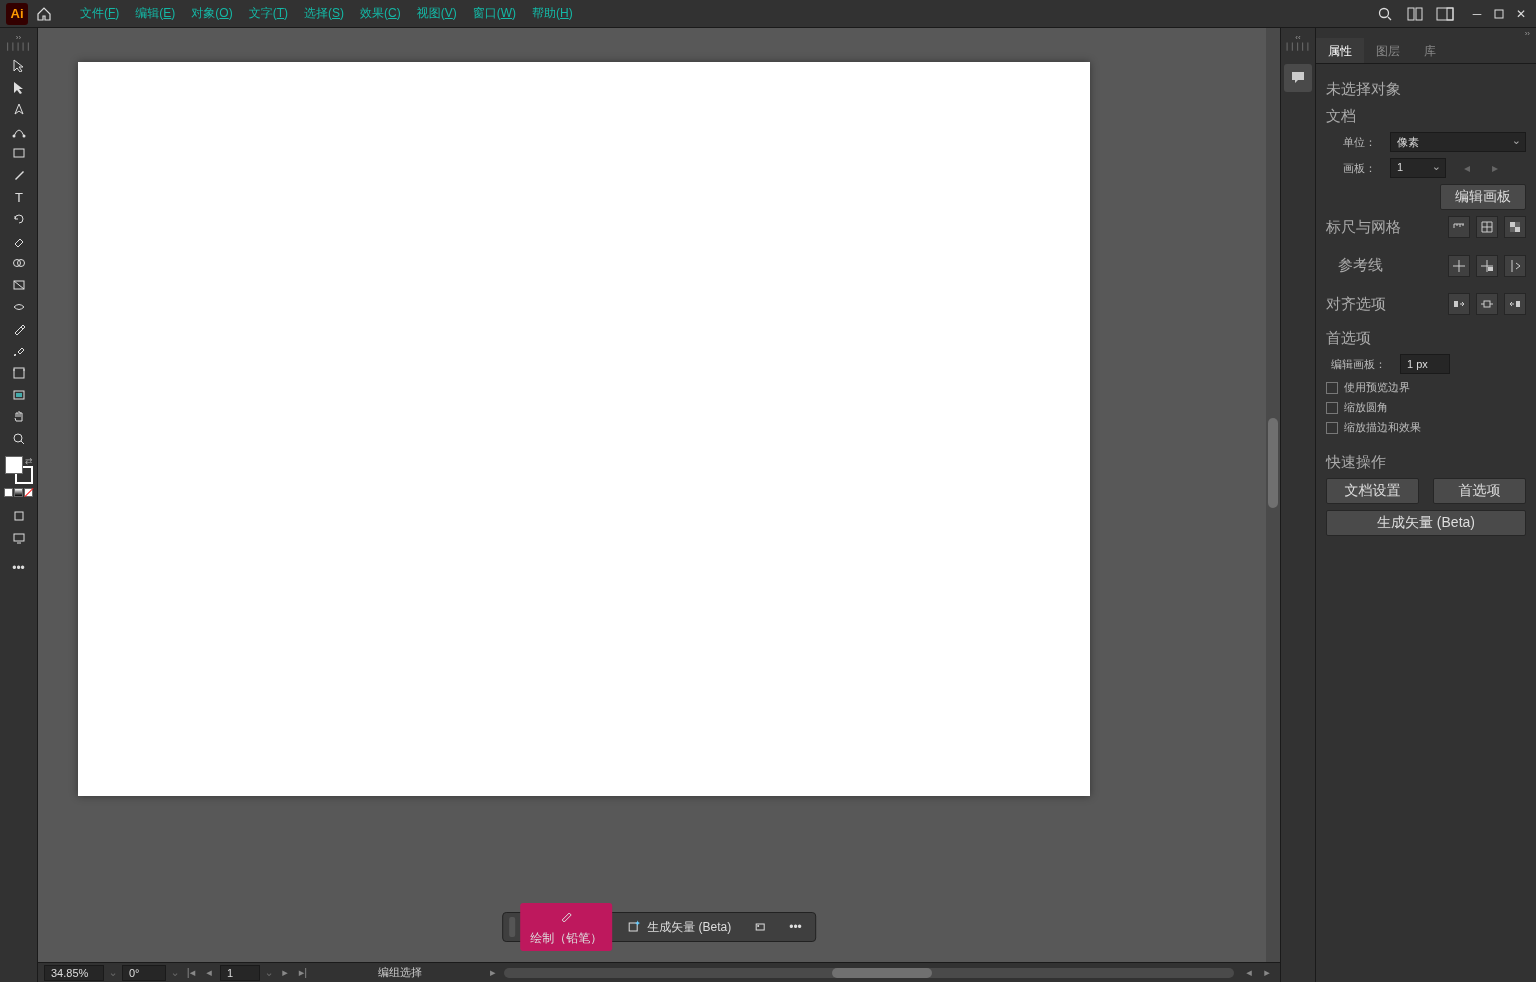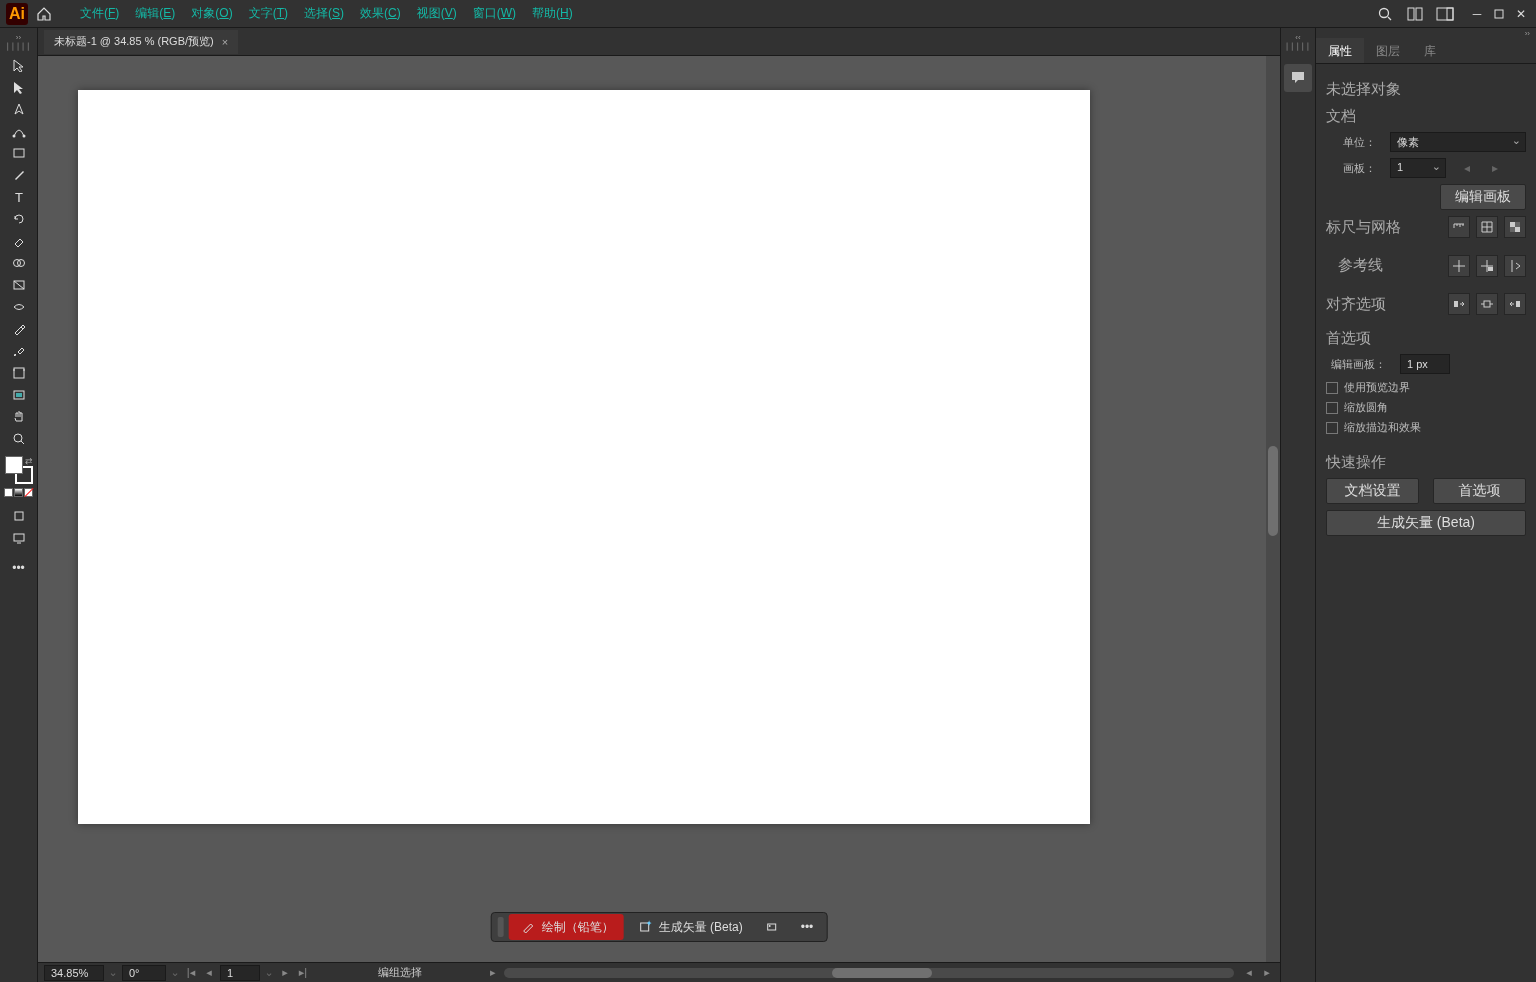--- a/index.html
+++ b/index.html
@@ -1,19 +1,19 @@
 <!DOCTYPE html>
 <html><head>
 <meta charset="utf-8">
 <style>
 * { margin: 0; padding: 0; box-sizing: border-box; font-family: "Microsoft YaHei", sans-serif; }
 body { background: #323232; color: #ccc; font-size: 12px; overflow: hidden; height: 982px; width: 1536px; user-select: none; }
 
 .menubar { height: 28px; background: #323232; display: flex; align-items: center; padding: 0 6px; border-bottom: 1px solid #1a1a1a; }
-.ai-logo { width: 22px; height: 22px; background: #330000; color: #ff9a00; display: flex; align-items: center; justify-content: center; font-weight: bold; font-size: 16px; border-radius: 3px; margin-right: 8px; }
+.ai-logo { width: 22px; height: 22px; background: #330000; color: #ff9a00; display: flex; align-items: center; justify-content: center; font-weight: bold; font-size: 13px; border-radius: 3px; margin-right: 8px; }
 .home-icon { margin-right: 20px; cursor: pointer; }
 .menu-item { padding: 8px 8px; cursor: pointer; color: #14b8a6; }
 .menu-spacer { flex: 1; }
 .win-controls { display: flex; gap: 4px; align-items: center; margin-left: 8px; }
 .win-btn { width: 18px; height: 14px; display: flex; align-items: center; justify-content: center; cursor: pointer; color: #ddd; }
 .ws-btn { width: 22px; height: 18px; display: flex; align-items: center; justify-content: center; cursor: pointer; margin: 0 4px; }
 
 .main-area { display: flex; height: 954px; }
 
 .toolbar-col { width: 38px; background: #323232; display: flex; flex-direction: column; align-items: center; padding-top: 4px; border-right: 1px solid #1a1a1a; }
@@ -32,21 +32,21 @@
 .doc-tab { background: #3a3a3a; padding: 4px 10px; display: flex; align-items: center; gap: 8px; height: 24px; font-size: 11px; color: #ddd; }
 .tab-close { color: #aaa; cursor: pointer; }
 .canvas-wrap { flex: 1; position: relative; background: #585858; overflow: hidden; }
 .artboard { position: absolute; top: 34px; left: 40px; width: 1012px; height: 734px; background: #fff; box-shadow: 0 0 8px rgba(0,0,0,0.4); }
 .scroll-v { position: absolute; right: 0; top: 0; bottom: 0; width: 14px; background: #4a4a4a; }
 .scroll-v-thumb { position: absolute; right: 2px; top: 390px; width: 10px; height: 90px; background: #707070; border-radius: 5px; }
 
 .float-bar { position: absolute; bottom: 20px; left: 50%; transform: translateX(-50%); background: #3f3f3f; border: 1px solid #222; border-radius: 4px; display: flex; align-items: center; padding: 2px; height: 30px; }
 .float-handle { width: 6px; height: 20px; background: #555; margin: 0 4px; border-radius: 2px; }
 .float-btn { padding: 4px 10px; display: flex; align-items: center; gap: 5px; cursor: pointer; color: #ddd; border-radius: 3px; margin: 0 1px; }
-.float-btn.active { background: #b91c1c; }
+.float-btn.active { background: #be185d; flex-direction: column; }
 .float-icon { width: 18px; height: 18px; display: flex; align-items: center; justify-content: center; }
 
 .status-bar { height: 20px; background: #323232; display: flex; align-items: center; padding: 0 6px; font-size: 11px; color: #ccc; gap: 4px; border-top: 1px solid #1a1a1a; }
 .status-field { background: #262626; border: 1px solid #1a1a1a; padding: 1px 6px; height: 16px; display: flex; align-items: center; color: #ddd; }
 .status-sep { width: 10px; text-align: center; color: #666; }
 .nav-btn { width: 14px; height: 14px; display: flex; align-items: center; justify-content: center; cursor: pointer; color: #888; }
 .scroll-h { flex: 1; height: 10px; background: #4a4a4a; margin: 0 4px; position: relative; border-radius: 5px; }
 .scroll-h-thumb { position: absolute; left: 45%; width: 100px; height: 10px; background: #707070; border-radius: 5px; }
 
 .dock-col { width: 36px; background: #323232; display: flex; flex-direction: column; align-items: center; padding-top: 4px; border-left: 1px solid #1a1a1a; border-right: 1px solid #1a1a1a; }
@@ -251,26 +251,20 @@
     <div class="tool-btn">
         <svg width="14" height="14">
           <rect x="2" y="3" width="10" height="7" fill="none" stroke="#ddd"></rect>
           <line x1="5" y1="12" x2="9" y2="12" stroke="#ddd"></line>
         </svg>
       </div>
     <div class="tool-btn" style="margin-top:8px">•••</div>
   </div>
 
   <div class="doc-area">
-    <div class="tab-bar">
-      <div class="doc-tab">
-        <span>未标题-1 @ 34.85 % (RGB/预览)</span>
-        <span class="tab-close">×</span>
-      </div>
-    </div>
     <div class="canvas-wrap">
       <div class="artboard"></div>
       <div class="scroll-v">
           <div class="scroll-v-thumb"></div>
         </div>
       <div class="float-bar">
         <div class="float-handle"></div>
         <div class="float-btn active">
           <span class="float-icon">
               <svg width="14" height="14">

